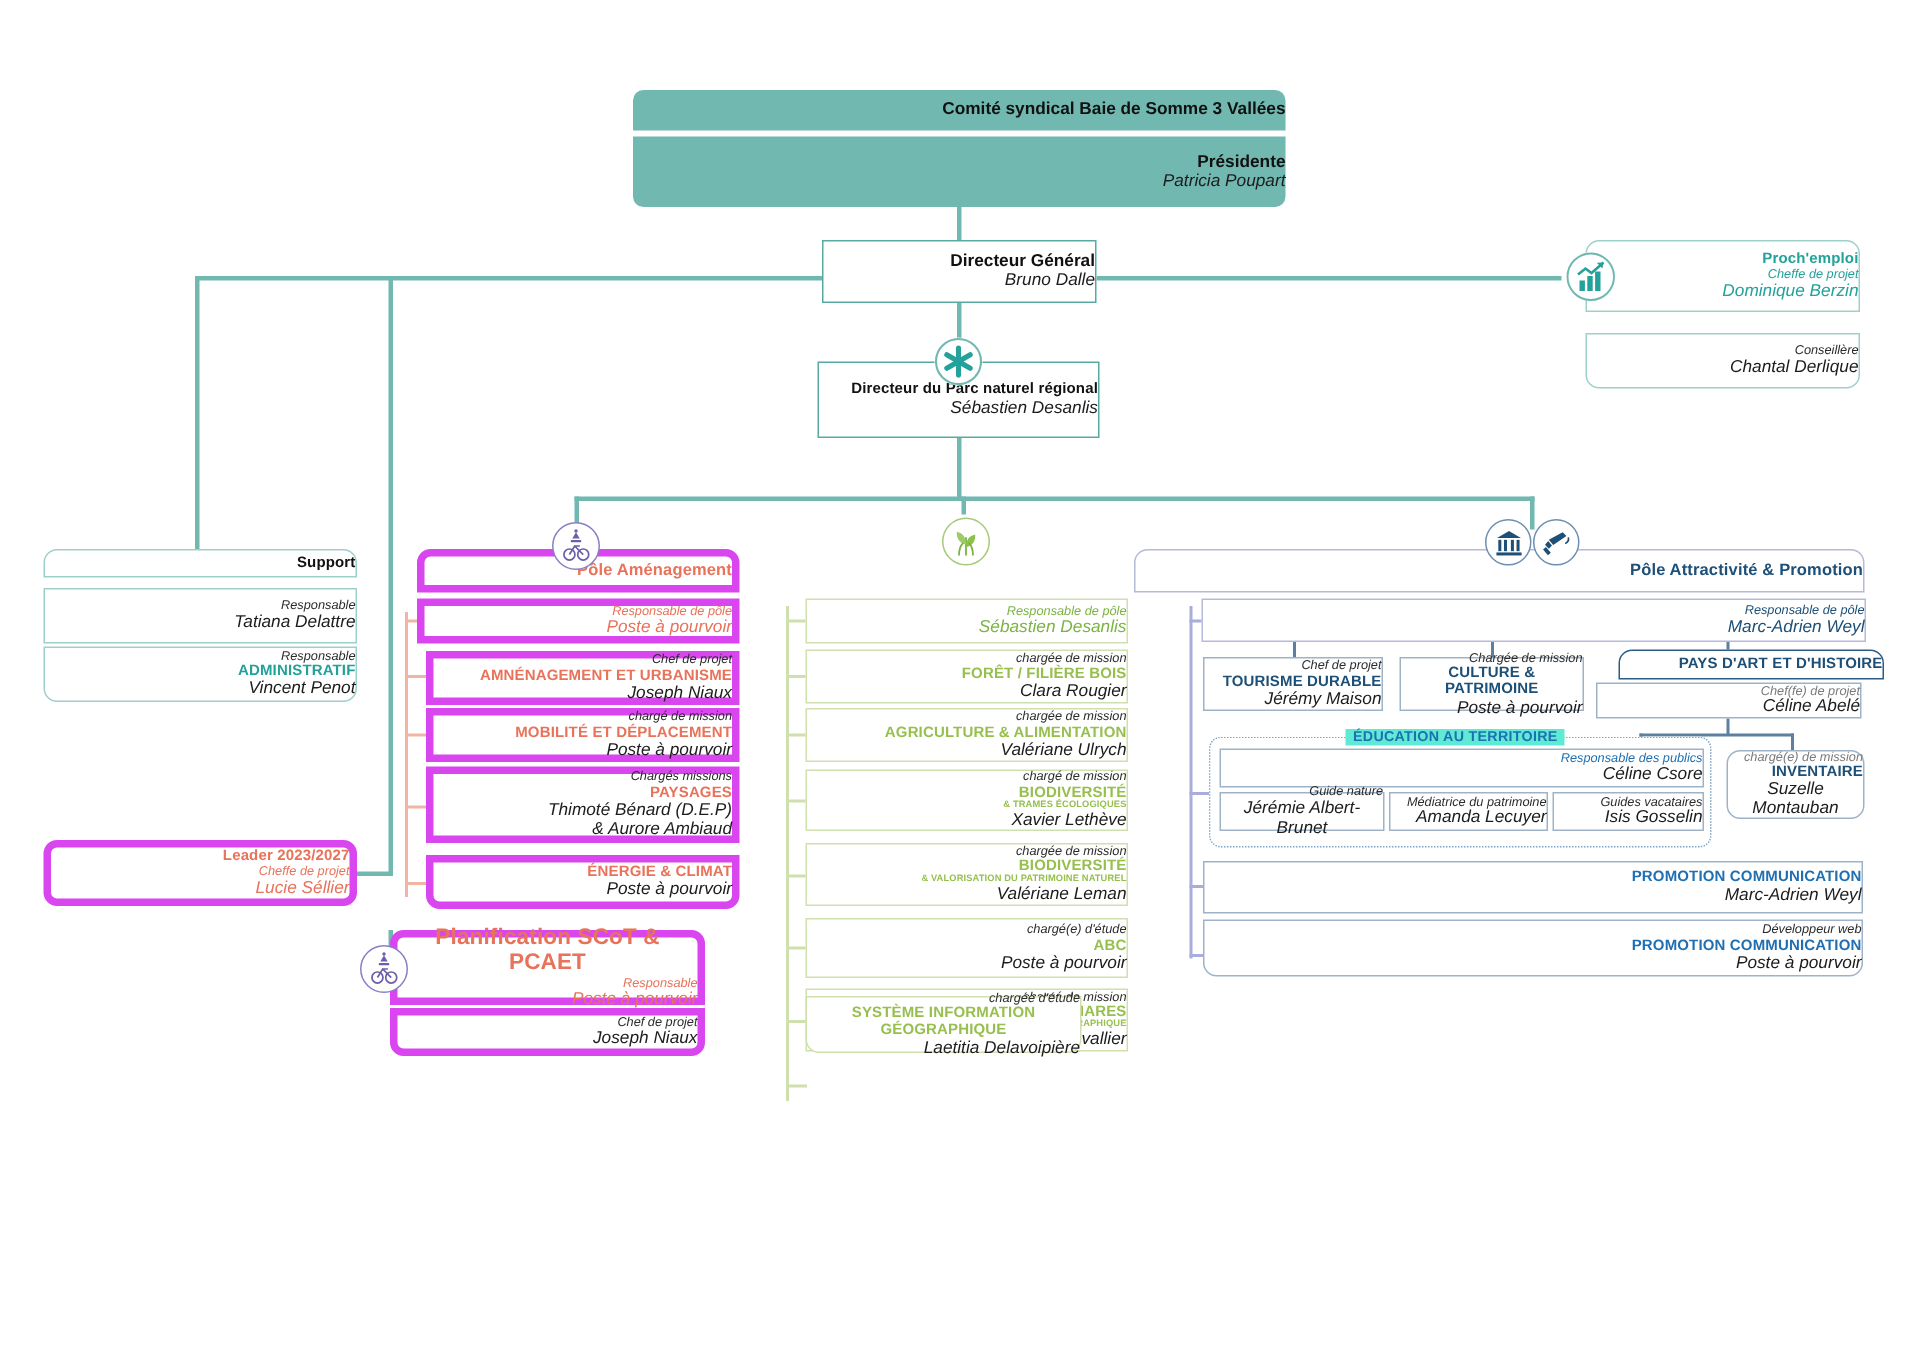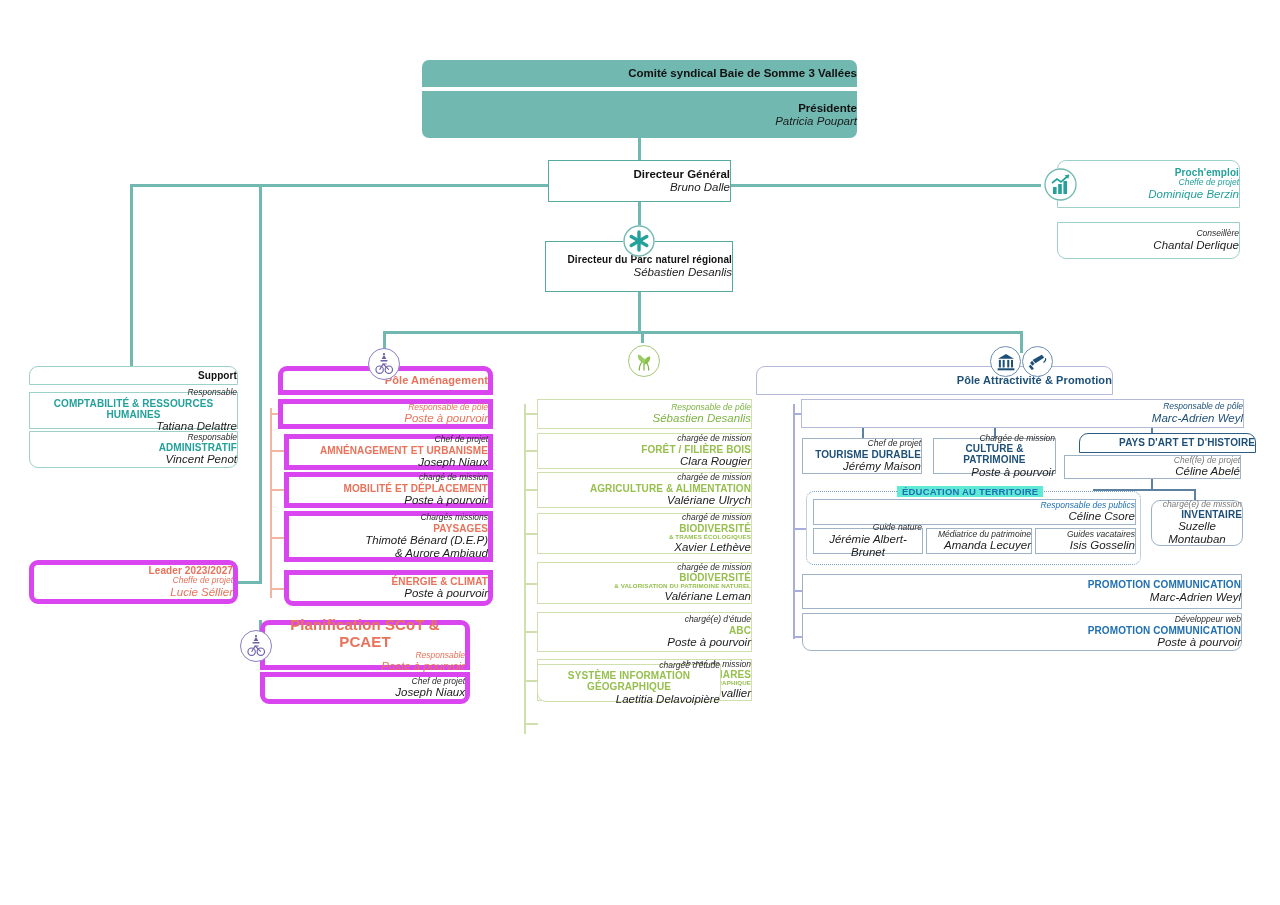--- a/index.html
+++ b/index.html
@@ -173,21 +173,20 @@
   <div class="box bd-tealL r-bot" style="left:1057px;top:202px;width:183px;height:37px;margin-top:20px;">
     <span class="t-role">Conseillère</span>
     <span class="t-name">Chantal Derlique</span>
   </div>
 
   <div class="box bd-tealL r-top" style="left:29px;top:366px;width:209px;height:19px;">
     <span class="t-dept c-dark">Support</span>
   </div>
   <div class="box bd-tealL r-none" style="left:29px;top:392px;width:209px;height:37px;">
     <span class="t-role">Responsable</span>
-    <span class="t-dept c-teal">COMPTABILITÉ &amp; RESSOURCES HUMAINES</span>
     <span class="t-name">Tatiana Delattre</span>
   </div>
   <div class="box bd-tealL r-bot" style="left:29px;top:431px;width:209px;height:37px;">
     <span class="t-role">Responsable</span>
     <span class="t-dept c-teal">ADMINISTRATIF</span>
     <span class="t-name">Vincent Penot</span>
   </div>
 
   <div class="box bd-salmonL r-all" style="left:29px;top:560px;width:209px;height:44px;">
     <span class="t-dept c-salmon">Leader 2023/2027</span>
@@ -332,21 +331,21 @@
       <g fill="#1d4f77">
         <path d="M9 13 L20 7 L23 10 L12.5 17 Z"></path>
         <path d="M8.5 14 L11.5 17.5 L9 20 L6 16.8 Z"></path>
         <rect x="6" y="19" width="3" height="6" transform="rotate(-40 7.5 22)"></rect>
       </g>
       <g stroke="#1d4f77" stroke-width="1.3" fill="none">
         <path d="M22 16 C24 15 25 13 24.5 11"></path>
       </g>
       </svg>
   </div>
-  <div class="box bd-blueL r-top" style="left:756px;top:366px;width:357px;height:29px;">
+  <div class="box bd-blueL r-top" style="left:756px;top:366px;width:487px;height:29px;">
     <span class="t-dept c-navy" style="font-size:11px;">Pôle Attractivité &amp; Promotion</span>
   </div>
   <div class="box bd-blueL r-none" style="left:801px;top:399px;width:443px;height:29px;">
     <span class="t-role c-navy">Responsable de pôle</span>
     <span class="t-name c-navy">Marc-Adrien Weyl</span>
   </div>
 
   <div class="box bd-navyL r-none" style="left:802px;top:438px;width:120px;height:36px;">
     <span class="t-role">Chef de projet</span>
     <span class="t-dept c-navy">TOURISME DURABLE</span>

